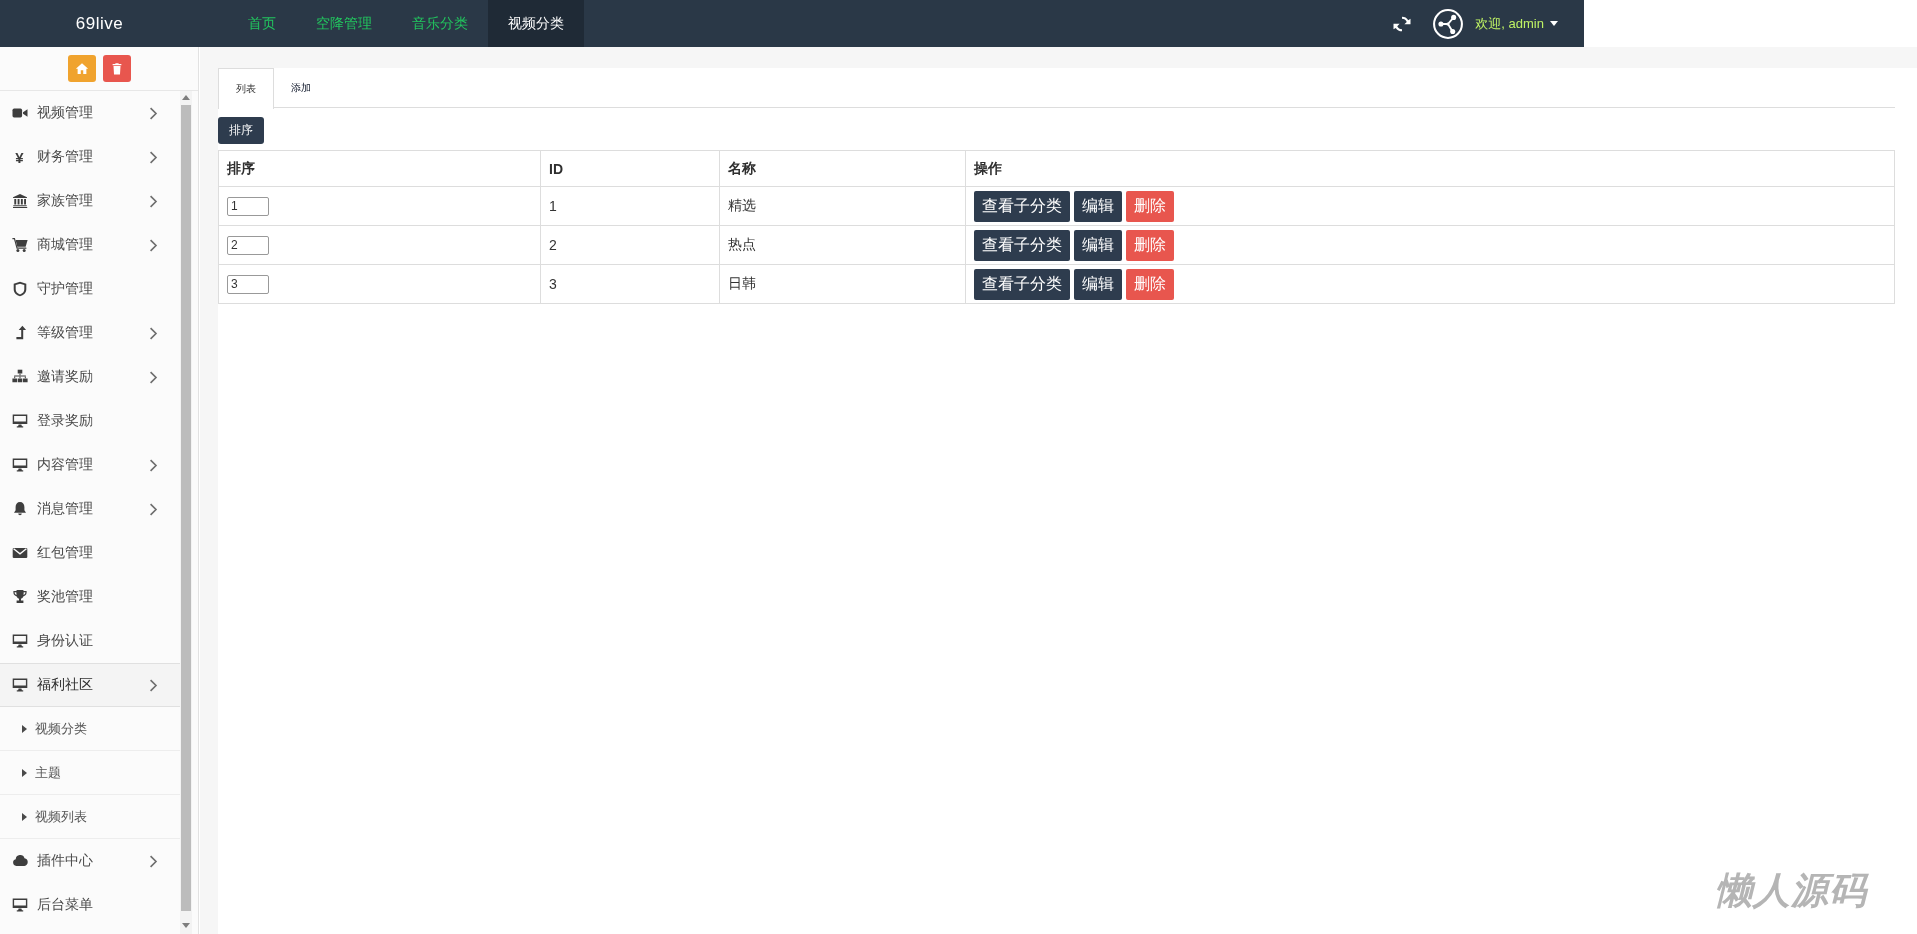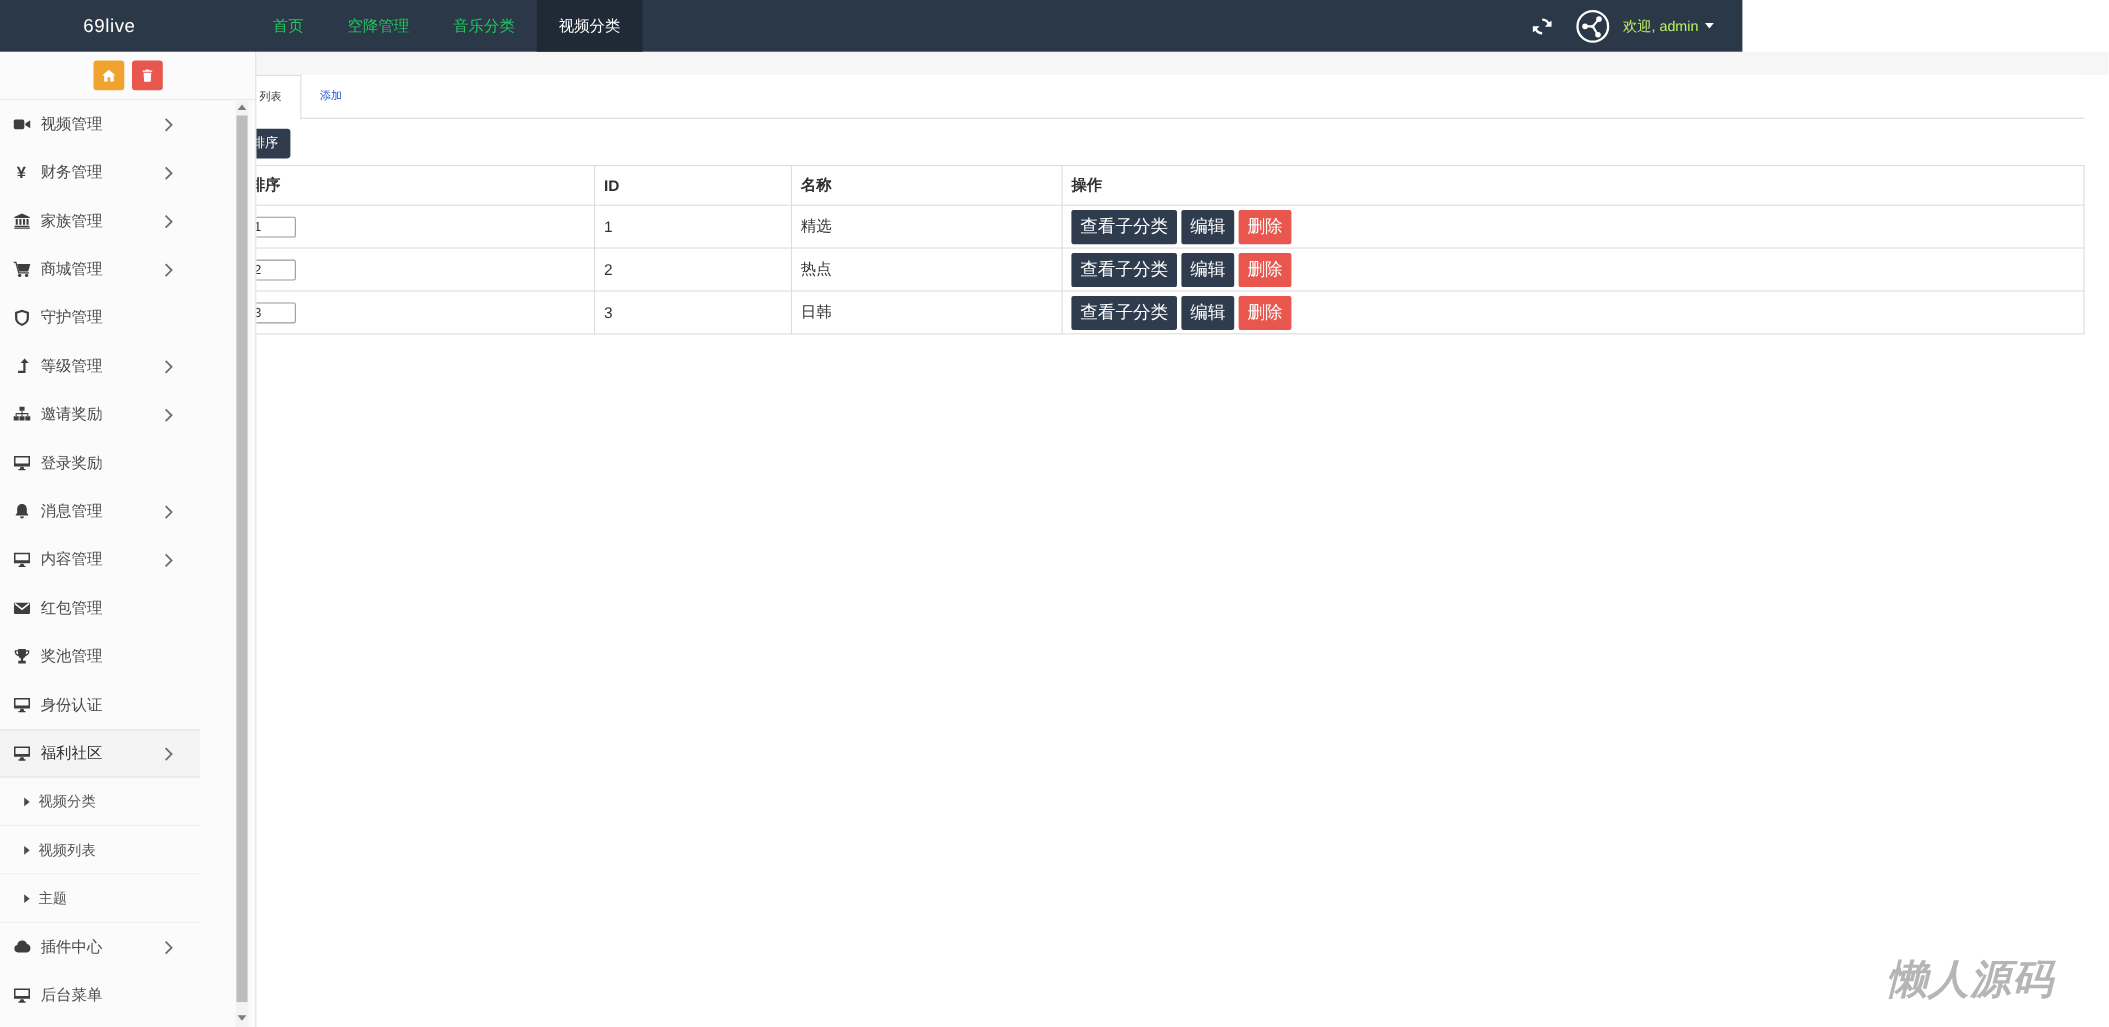--- a/index.html
+++ b/index.html
@@ -33,21 +33,21 @@
   .avatar { width:32px; height:32px; margin-right:11px; cursor:pointer; display:flex; }
   .welcome { color:#bef264; font-size:13px; cursor:pointer; display:flex; align-items:center; }
   .caret-down {
     width:0; height:0; margin-left:6px;
     border-left:4px solid transparent; border-right:4px solid transparent;
     border-top:5px solid #fff;
   }
 
   
   .sidebar {
-    position:absolute; top:47px; left:0; width:233px; bottom:0;
+    position:absolute; top:47px; left:0; width:199px; bottom:0;
     background:#fbfbfb; border-right:1px solid #e2e2e2; z-index:5;
   }
   .sidebar-actions {
     height:44px; display:flex; align-items:center; justify-content:center; gap:7px;
     border-bottom:1px solid #e7e7e7;
   }
   .action-btn {
     width:28px; height:27px; border-radius:3px; border:none; cursor:pointer;
     display:flex; align-items:center; justify-content:center;
   }
@@ -289,39 +289,39 @@
           <svg viewBox="0 0 16 16" width="16" height="16" fill="#3e3e3e">
             <path fill-rule="evenodd" d="M.7 1.6h14.6V11H.7zm1.4 1.3v5.5h11.8V2.9z"></path>
             <path d="M6.6 11.4h2.8l.5 1.9h1.3v1.2H4.8v-1.2h1.3z"></path>
           </svg>
         </span>
         <span>登录奖励</span>
       </div>
       <div class="menu-item">
         <span class="mi-icon">
           <svg viewBox="0 0 16 16" width="16" height="16" fill="#3e3e3e">
+            <path fill-rule="evenodd" d="M.7 1.6h14.6V11H.7zm1.4 1.3v5.5h11.8V2.9z"></path>
+            <path d="M6.6 11.4h2.8l.5 1.9h1.3v1.2H4.8v-1.2h1.3z"></path>
+          </svg>
+        </span>
+        <span>内容管理</span>
+        <span class="chev">
+          <svg width="9" height="13" viewBox="0 0 8 12">
+            <path d="M1.3 1l5 5-5 5" stroke="#6e6e6e" stroke-width="1.5" fill="none"></path>
+          </svg>
+        </span>
+      </div>
+      <div class="menu-item">
+        <span class="mi-icon">
+          <svg viewBox="0 0 16 16" width="16" height="16" fill="#3e3e3e">
             <path d="M8 1.1c-2.7 0-4.4 2-4.4 5v3.1L2 11.7h12l-1.6-2.5V6.1c0-3-1.7-5-4.4-5z"></path>
             <path d="M6.2 12.5a1.8 1.8 0 0 0 3.6 0z"></path>
           </svg>
         </span>
         <span>消息管理</span>
-        <span class="chev">
-          <svg width="9" height="13" viewBox="0 0 8 12">
-            <path d="M1.3 1l5 5-5 5" stroke="#6e6e6e" stroke-width="1.5" fill="none"></path>
-          </svg>
-        </span>
-      </div>
-      <div class="menu-item">
-        <span class="mi-icon">
-          <svg viewBox="0 0 16 16" width="16" height="16" fill="#3e3e3e">
-            <path fill-rule="evenodd" d="M.7 1.6h14.6V11H.7zm1.4 1.3v5.5h11.8V2.9z"></path>
-            <path d="M6.6 11.4h2.8l.5 1.9h1.3v1.2H4.8v-1.2h1.3z"></path>
-          </svg>
-        </span>
-        <span>内容管理</span>
         <span class="chev">
           <svg width="9" height="13" viewBox="0 0 8 12">
             <path d="M1.3 1l5 5-5 5" stroke="#6e6e6e" stroke-width="1.5" fill="none"></path>
           </svg>
         </span>
       </div>
       <div class="menu-item">
         <span class="mi-icon">
           <svg viewBox="0 0 16 16" width="16" height="16" fill="#3e3e3e">
             <rect x="0.7" y="2.9" width="14.6" height="10.2" rx="1.1"></rect>
@@ -360,25 +360,25 @@
             <path d="M1.3 1l5 5-5 5" stroke="#6e6e6e" stroke-width="1.5" fill="none"></path>
           </svg>
         </span>
       </div>
       <div class="sub-item">
         <span class="sub-caret"></span>
         <span>视频分类</span>
       </div>
       <div class="sub-item">
         <span class="sub-caret"></span>
-        <span>视频列表</span>
+        <span>主题</span>
       </div>
       <div class="sub-item">
         <span class="sub-caret"></span>
-        <span>主题</span>
+        <span>视频列表</span>
       </div>
       <div class="menu-item">
         <span class="mi-icon">
           <svg viewBox="0 0 16 16" width="16" height="16" fill="#3e3e3e">
             <path d="M12.4 12.9H4.3a3.4 3.4 0 0 1-.6-6.7 4.5 4.5 0 0 1 8.8-1 3.9 3.9 0 0 1-.1 7.7z"></path>
           </svg>
         </span>
         <span>插件中心</span>
         <span class="chev">
           <svg width="9" height="13" viewBox="0 0 8 12">
@@ -406,21 +406,21 @@
       </div>
   </div>
 </aside>
 
 <main class="content">
   <div class="gutter-left"></div>
   <div class="gutter-top"></div>
   <div class="card">
     <div class="tabs">
         <div class="tab active">列表</div>
-        <div class="tab link" style="color: #1d4ed8;">添加</div>
+        <div class="tab link" style="color: #0f172a;">添加</div>
       </div>
     <button class="sort-btn" style="background: rgb(46, 60, 78);">排序</button>
     <table class="data-table">
       <colgroup>
         <col style="width:322px">
           <col style="width:179px">
           <col style="width:246px">
           <col>
       </colgroup>
       <thead>

